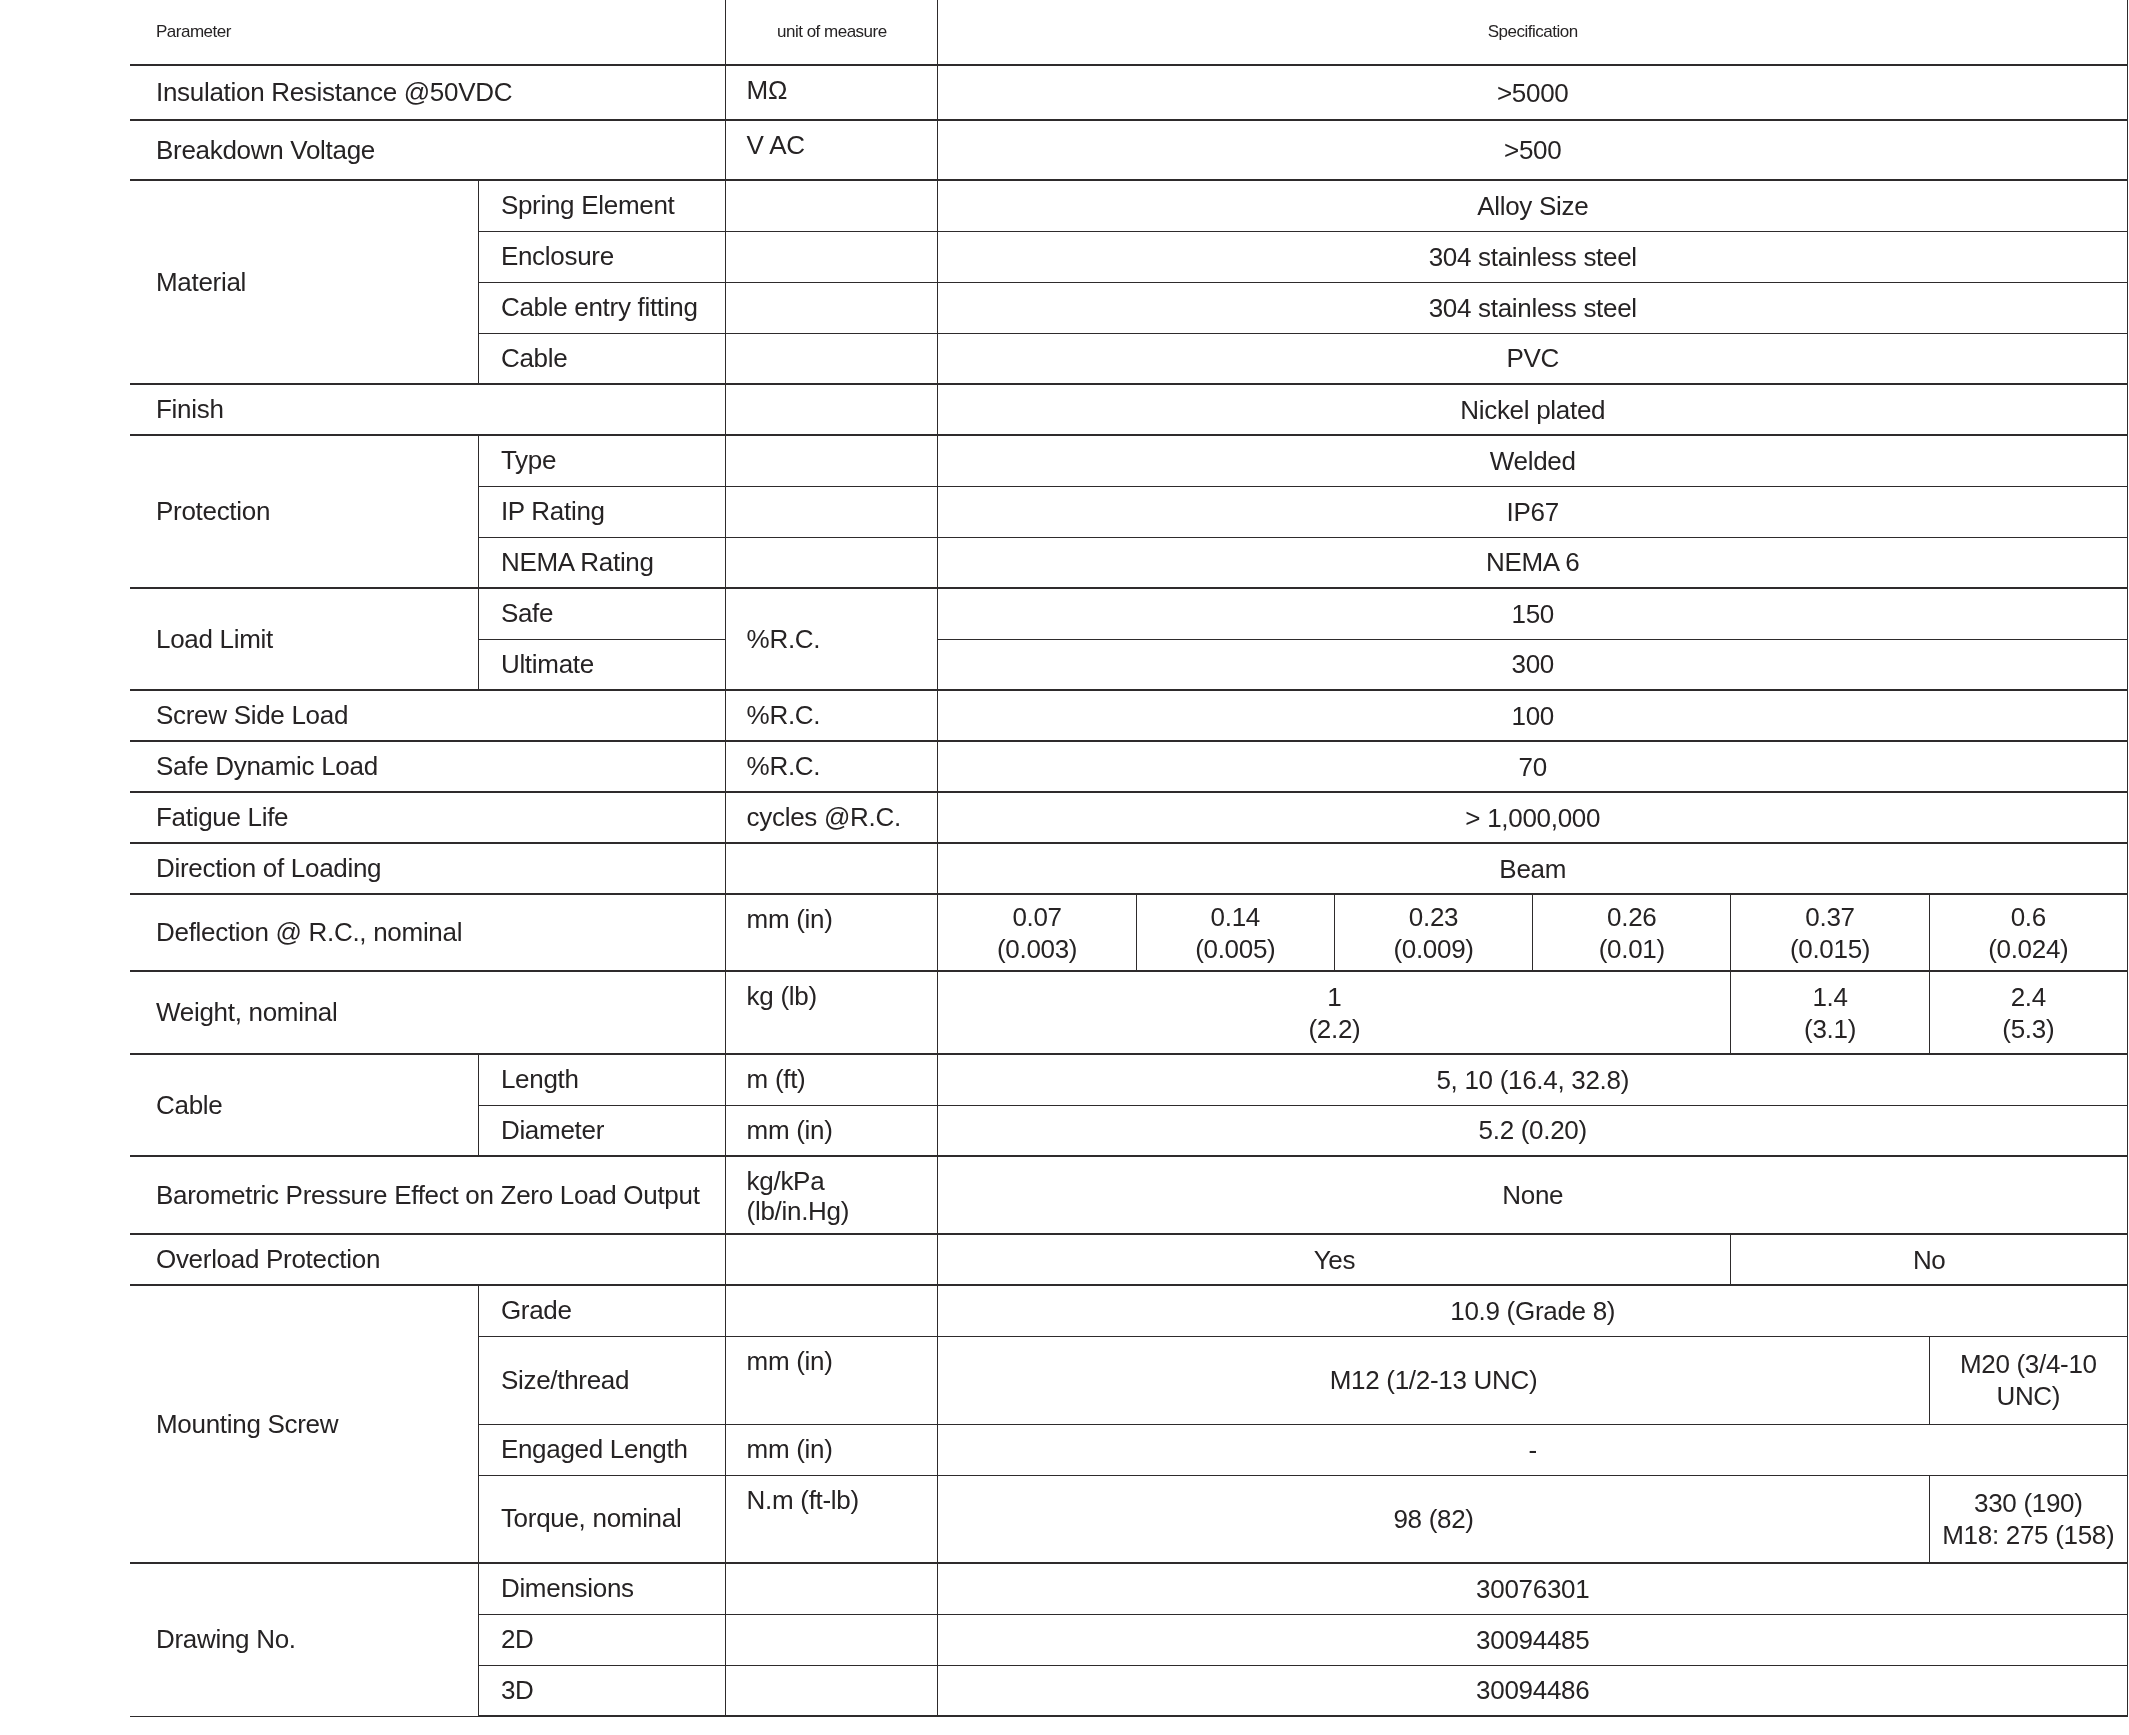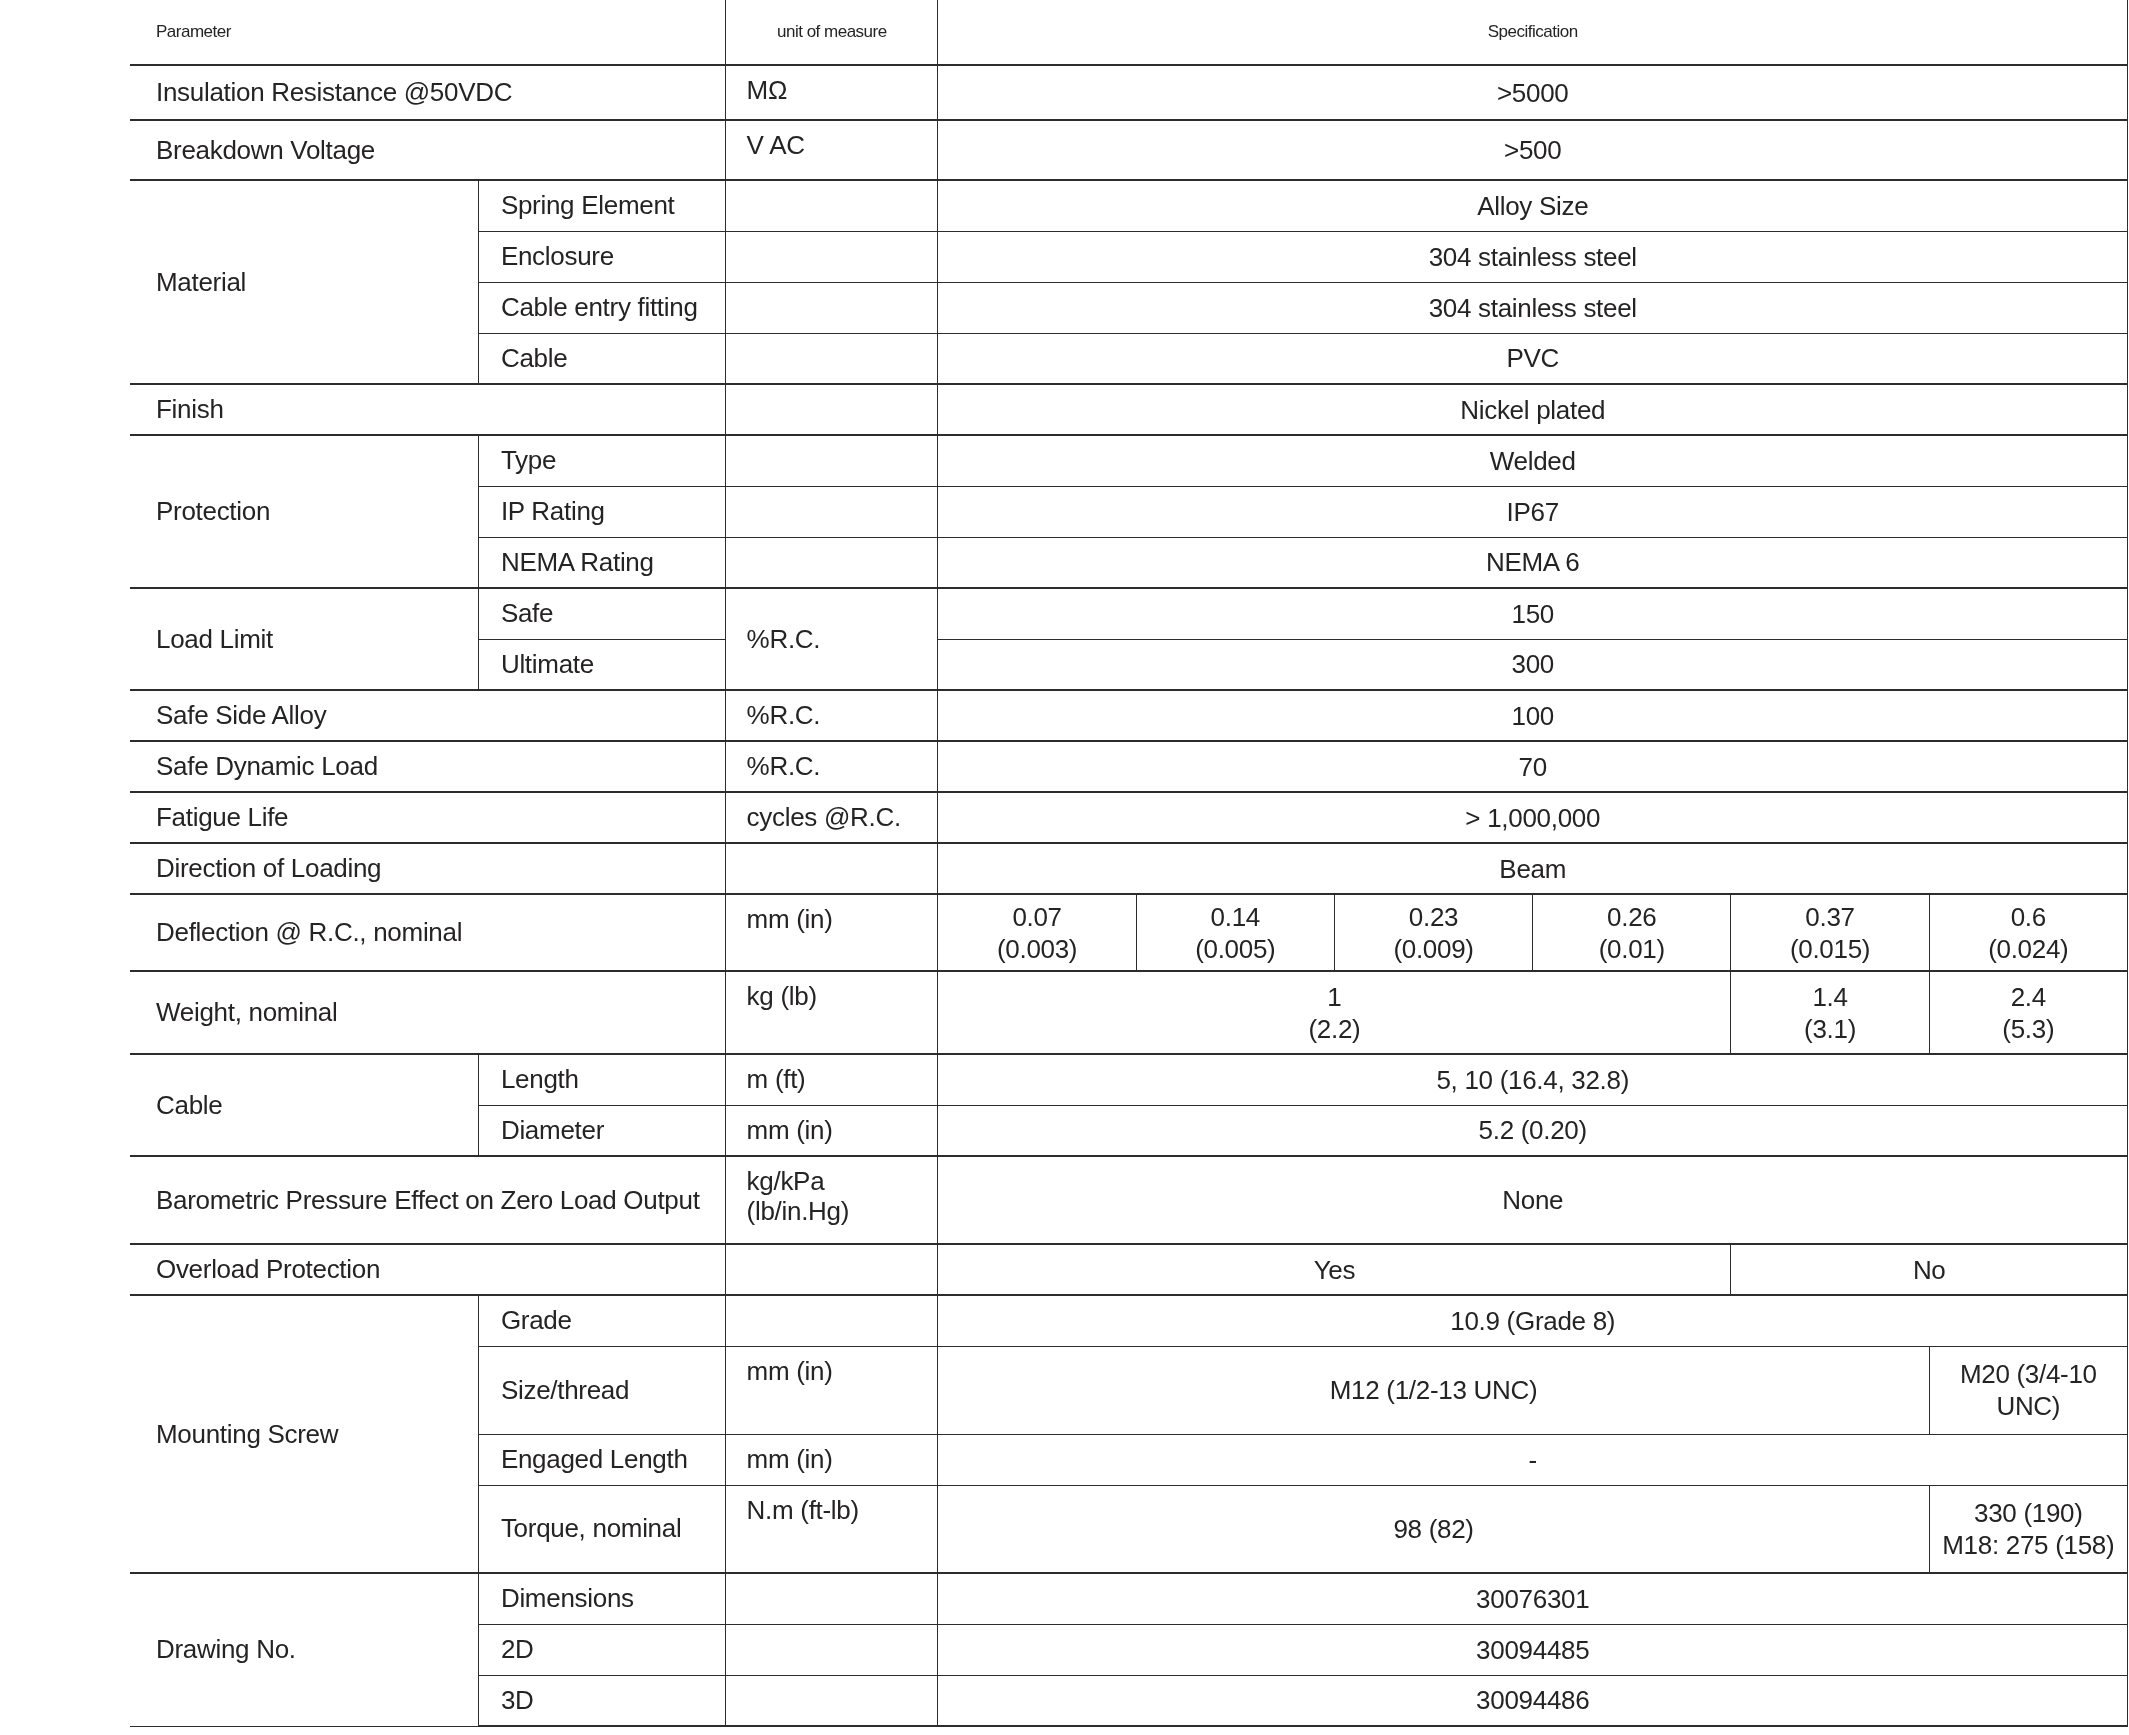--- a/index.html
+++ b/index.html
@@ -27,21 +27,21 @@
     overflow:visible;
   }
   th{border-top:none;}
   .first{border-left:none;}
   tr{height:51px;}
   tr.rh-hdr{height:65px;}
   tr.rh-59{height:55px;}
   tr.rh-60{height:60px;}
   tr.rh-83{height:77px;}
   tr.rh-89{height:83px;}
-  tr.rh-84{height:88px;}
+  tr.rh-84{height:78px;}
   tr.rh-95{height:88px;}
   tr.major>td, tr.major>th{border-top-width:2.8px;}
   tr.lastrow>td{border-bottom-width:2.8px;margin-top:36px;}
   .param{text-align:left;vertical-align:middle;padding-left:26px;white-space:nowrap;}
   .sub{text-align:left;vertical-align:middle;padding-left:22px;white-space:nowrap;}
   .unit{text-align:left;vertical-align:top;padding-left:20.4px;padding-top:9px;white-space:nowrap;line-height:30px;}
   .unit-mid{vertical-align:middle;padding-top:0;}
   .spec-c{text-align:center;vertical-align:middle;white-space:nowrap;line-height:32px;}
   .hdr{font-weight:normal;font-size:17px;letter-spacing:-0.5px;white-space:nowrap;vertical-align:middle;}
   .hdr-left{text-align:left;padding-left:26px;}
@@ -134,21 +134,21 @@
       <td class="sub">Safe</td>
       <td class="unit unit-mid" rowspan="2">%R.C.</td>
       <td class="spec-c" colspan="6">150</td>
     </tr>
     <tr>
       <td class="sub">Ultimate</td>
       <td class="spec-c" colspan="6">300</td>
     </tr>
 
     <tr class="major">
-      <td class="param first" colspan="2">Safe Side Alloy</td>
+      <td class="param first" colspan="2">Screw Side Load</td>
       <td class="unit">%R.C.</td>
       <td class="spec-c" colspan="6">100</td>
     </tr>
 
     <tr class="major">
       <td class="param first" colspan="2">Safe Dynamic Load</td>
       <td class="unit">%R.C.</td>
       <td class="spec-c" colspan="6">70</td>
     </tr>
 

